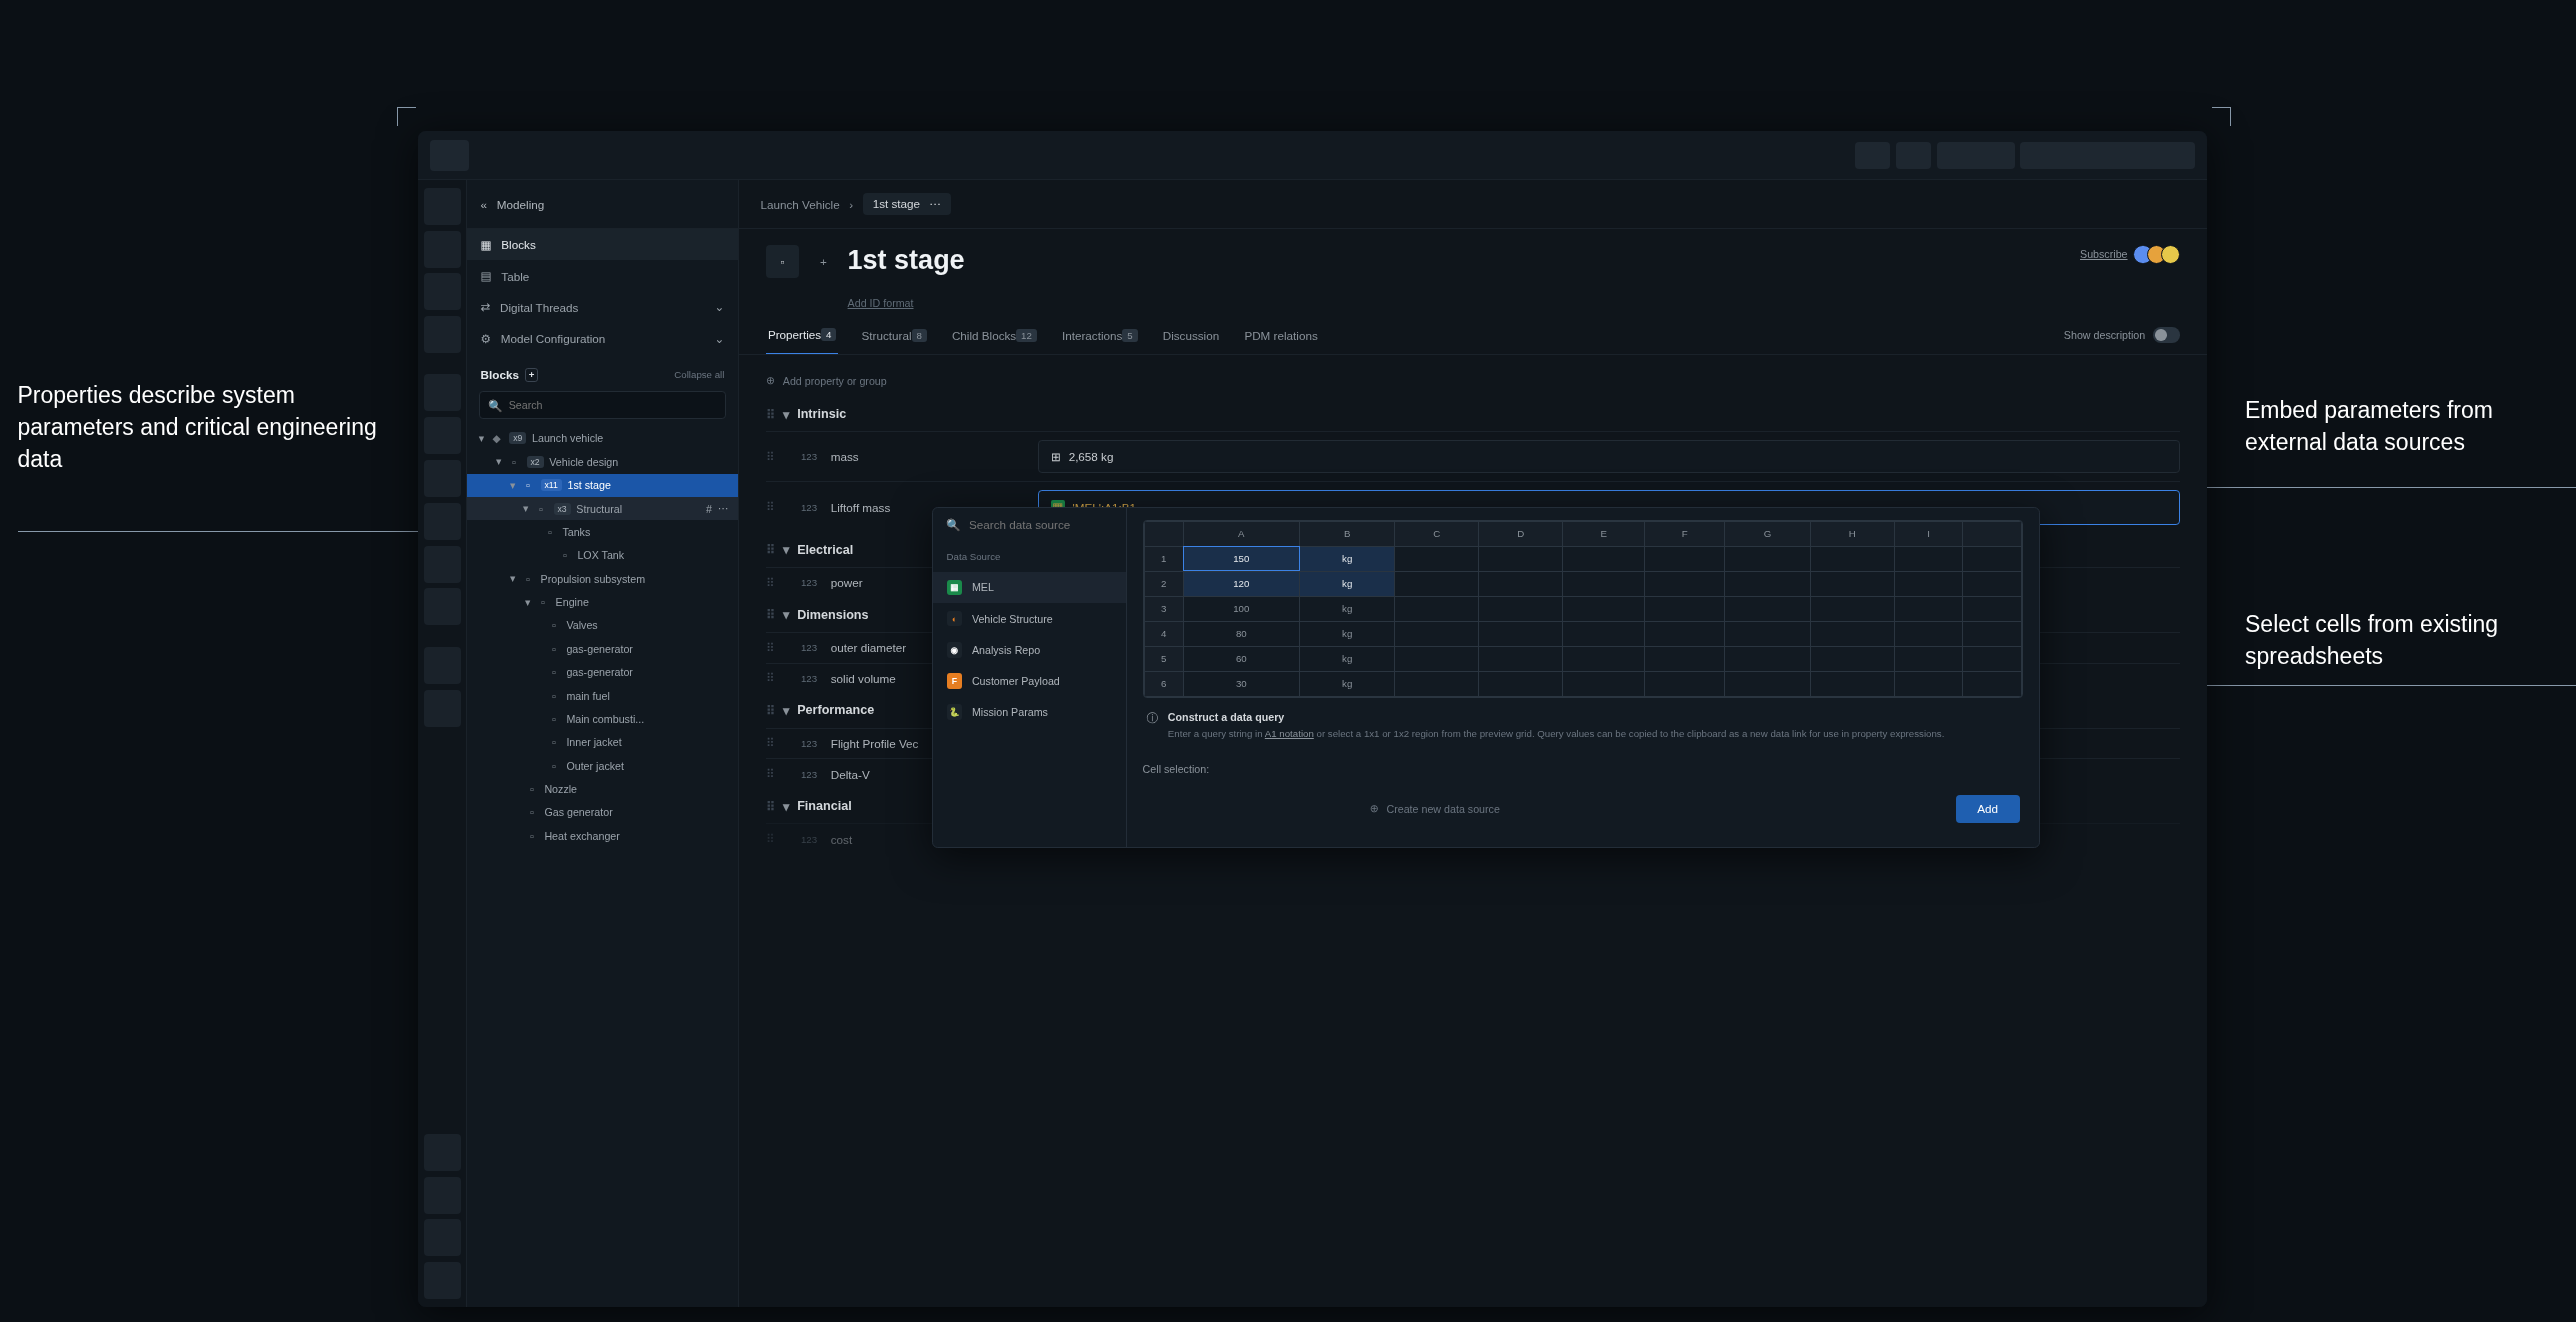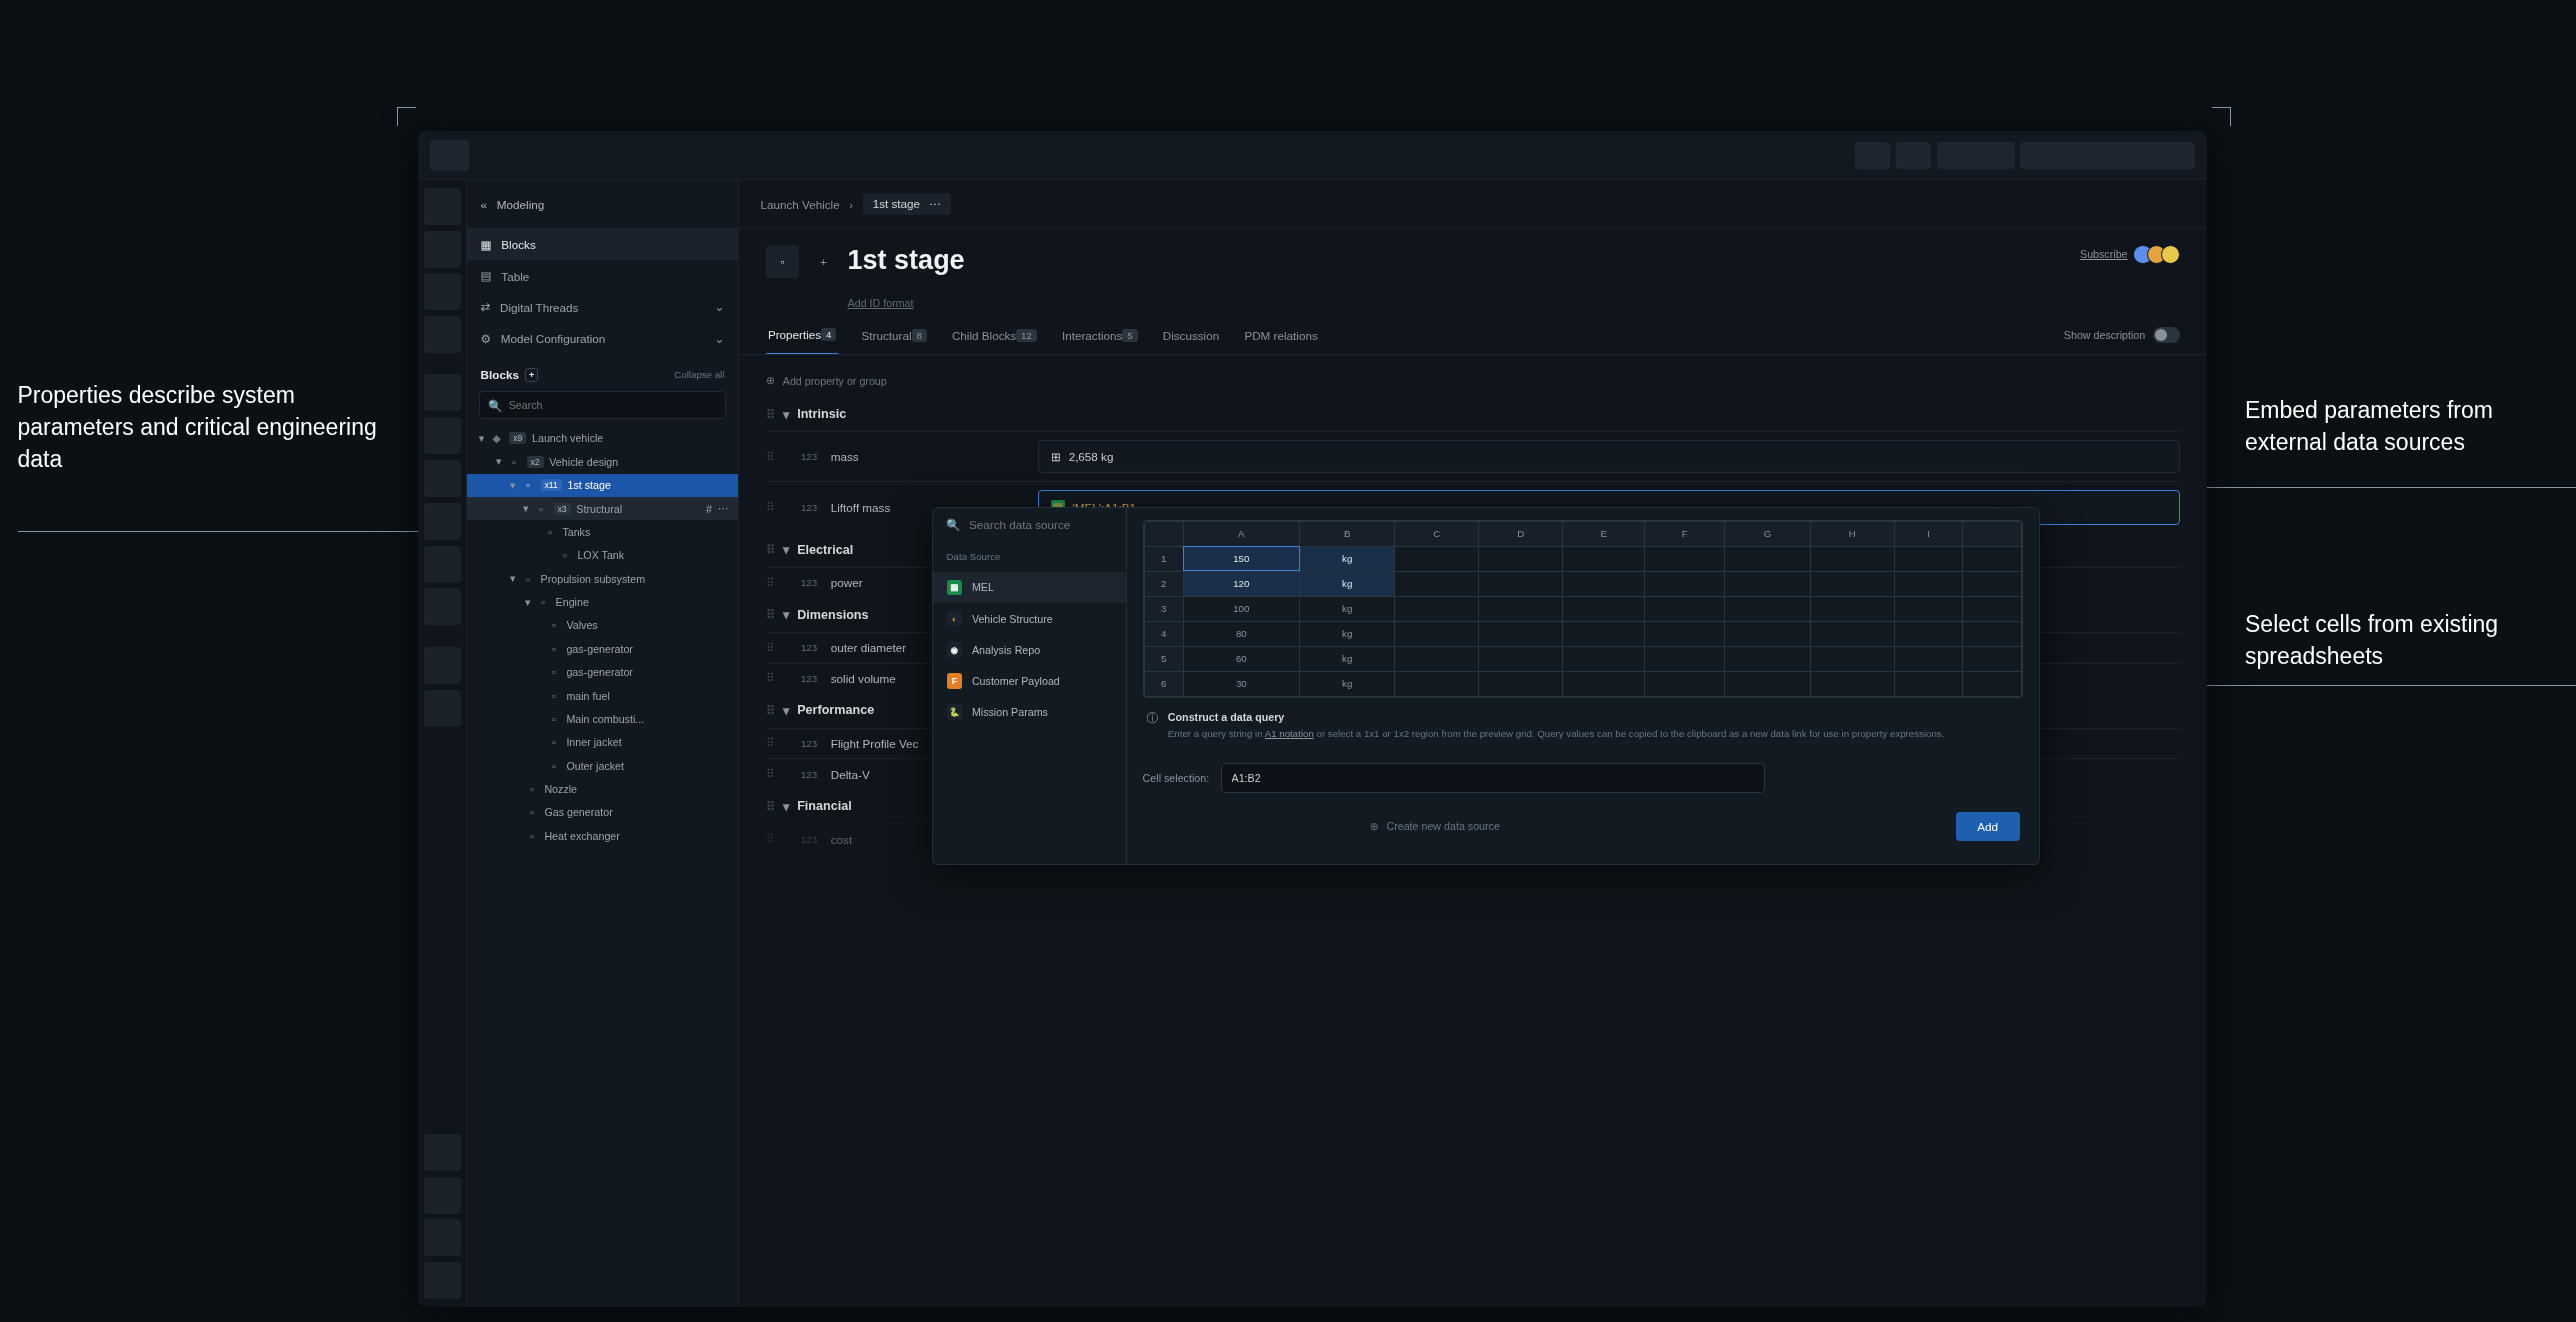--- a/index.html
+++ b/index.html
@@ -719,21 +719,20 @@
       <div>
         <div class="dp-help-title">Construct a data query</div>
         <div class="dp-help-text">
           <span>Enter a query string in </span><a>A1 notation</a><span> or select a 1x1 or 1x2 region from the preview grid. Query values can be copied to the clipboard as a new data link for use in property expressions.</span>
         </div>
       </div>
     </div>
 
     <div class="dp-cell-row">
       <label>Cell selection:</label>
-      <input class="dp-cell-input" value="A1:B2" style="">
     </div>
 
     <div class="dp-footer">
       <div class="dp-create">
         <span>⊕</span>
         <span>Create new data source</span>
       </div>
       <button class="dp-add-btn">Add</button>
     </div>
   </div>

